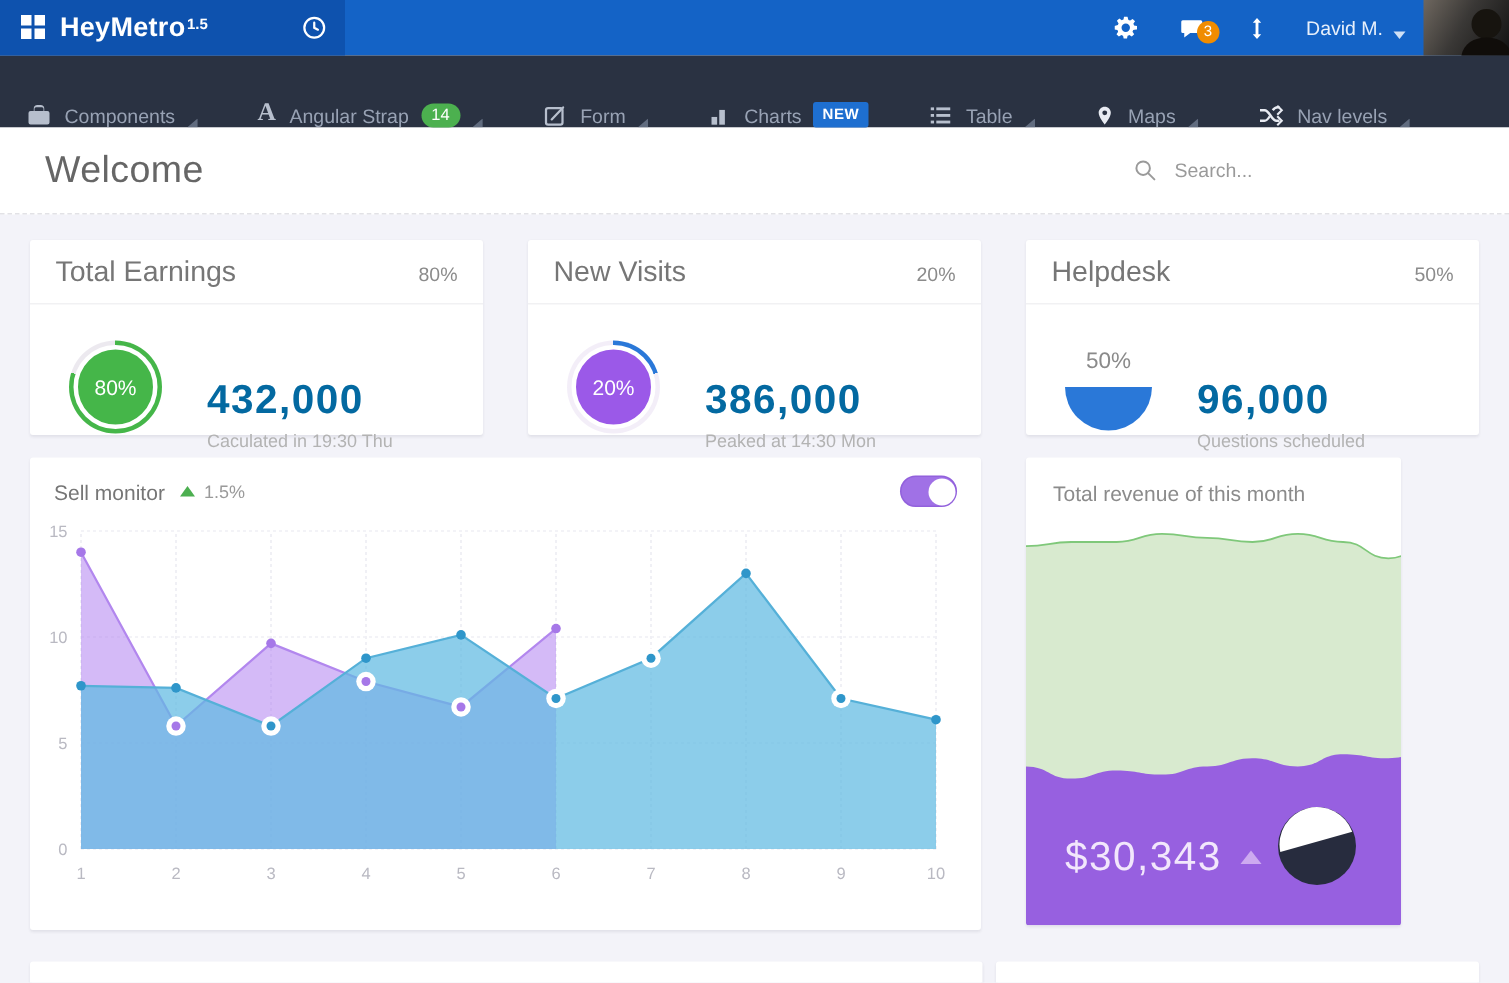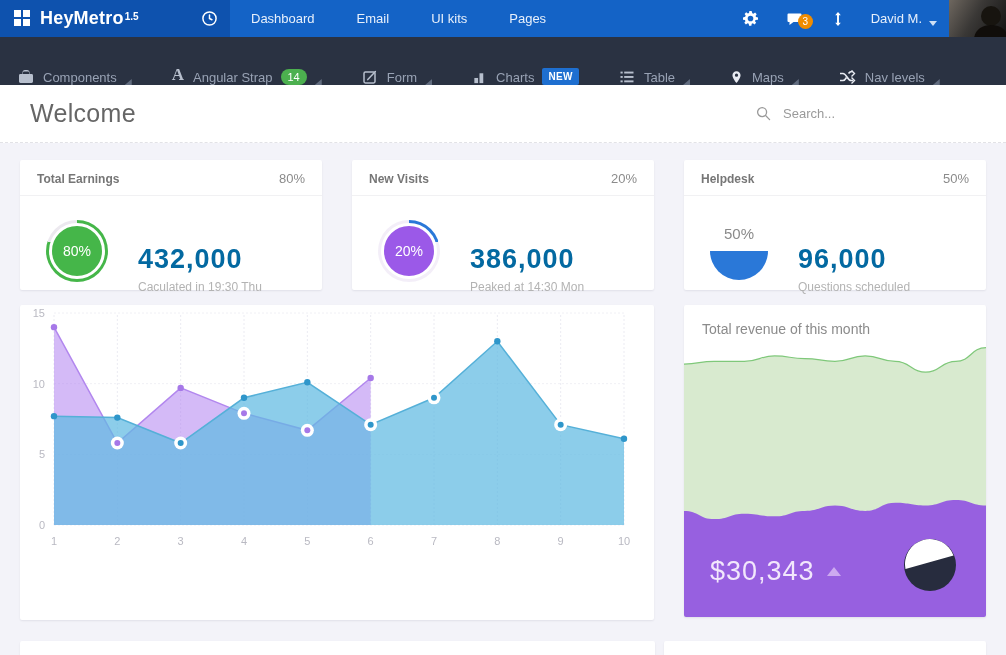--- a/index.html
+++ b/index.html
@@ -44,21 +44,21 @@
   .search input::placeholder { color:#9a9a9a; }
 
   
   .content { padding:17px 20px 0 20px; }
   .row { display:flex; gap:30px; }
   .card { background:#fff; border-radius:2px; box-shadow:0 1px 2px rgba(40,40,70,.09); }
 
   
   .stat-card { flex:1; height:130px; }
   .card-head { display:flex; align-items:center; justify-content:space-between; padding:11px 17px 9px 17px; border-bottom:1px solid #f1f1f3; }
-  .card-title { font-size:12px; color:#767676;font-weight:bold; }
+  .card-title { font-size:19px; color:#767676; }
   .card-pct { font-size:13px; color:#8b8b8b; }
   .stat-body { display:flex; align-items:center; padding:12px 20px 0 26px; }
   .donut { width:62px; height:62px; border-radius:50%; position:relative; display:flex; align-items:center; justify-content:center; flex:none; }
   .donut::before { content:""; position:absolute; inset:3px; border-radius:50%; border:3px solid #fff; background:var(--inner,#ccc); }
   .donut-green::before { background:var(--accent-green,#45b649); }
   .donut-purple::before { background:var(--accent-purple,#9b59e8); }
   .donut-label { position:relative; color:#fff; font-size:14px; z-index:2; }
   .donut-half { width:58px; height:58px; border-radius:50%; background:linear-gradient(#ffffff 0 50%, var(--accent-blue,#2a78d8) 50% 100%); position:relative; flex:none; }
   .donut-half .half-label { position:absolute; top:3px; left:0; right:0; text-align:center; color:#8a8a8a; font-size:15px; }
   .stat-text { margin-left:30px; }
@@ -70,21 +70,21 @@
   .sell-card { width:634px; height:315px; flex:none; }
   .sell-head { display:flex; align-items:center; padding:12px 16px 8px 16px; }
   .sell-title { font-size:14px; color:#767676; }
   .up-tri { width:0; height:0; border-left:5px solid transparent; border-right:5px solid transparent; border-bottom:7px solid #4caf50; display:inline-block; margin:0 6px 0 10px; }
   .sell-delta { font-size:12px; color:#9a9a9a; }
   .toggle { margin-left:auto; width:38px; height:21px; border-radius:11px; background:var(--toggle-purple,#a071e6); position:relative; cursor:pointer; box-shadow:inset 0 0 0 1px rgba(120,70,200,.35);}
   .toggle .knob { position:absolute; top:1.5px; right:1.5px; width:18px; height:18px; background:#fff; border-radius:50%; }
   .chart-wrap { padding:2px 10px 0 8px; }
 
   
-  .rev-card { width:302px; height:312px; flex:none; position:relative; overflow:hidden; }
+  .rev-card { width:250px; height:312px; flex:none; position:relative; overflow:hidden; }
   .rev-title { position:absolute; top:16px; left:18px; font-size:14px; color:#8b8b8b; z-index:3; }
   .rev-chart { position:absolute; left:0; bottom:0; }
   .rev-amount { position:absolute; left:26px; bottom:30px; z-index:3; color:#f2e7fc; font-size:27px; letter-spacing:1px; display:flex; align-items:center;}
   .rev-amount .tri { width:0; height:0; border-left:7px solid transparent; border-right:7px solid transparent; border-bottom:9px solid #cdaaf0; margin-left:12px; }
   .rev-pie { position:absolute; right:30px; bottom:22px; z-index:3; }
 
   
   .row3 { margin-top:21px; gap:9px; }
   .stub-left { flex:1; height:40px; }
   .stub-right { width:322px; height:40px; flex:none; }
@@ -104,26 +104,20 @@
       </span>
     <span class="brand-name">HeyMetro</span>
       <span class="brand-ver">1.5</span>
     <span class="brand-clock">
       <svg width="17" height="17" viewBox="0 0 16 16">
           <circle cx="8" cy="8" r="6.2" fill="none" stroke="#fff" stroke-width="1.4"></circle>
           <path d="M8 4.8V8l2.3 1.2" fill="none" stroke="#fff" stroke-width="1.4" stroke-linecap="round"></path>
         </svg>
     </span>
   </div>
-  <div class="nav-links">
-    <div class="nav-link">Dashboard</div>
-    <div class="nav-link">Email</div>
-    <div class="nav-link">UI kits</div>
-    <div class="nav-link">Pages</div>
-  </div>
   <div class="topnav-right">
     <span class="tn-icon">
       <svg width="15" height="15" viewBox="0 0 16 16" fill="#fff">
           <path d="M16 9.2V6.8l-2.1-.4a6 6 0 0 0-.5-1.2l1.2-1.8-1.7-1.7-1.8 1.2c-.4-.2-.8-.4-1.2-.5L9.2 0H6.8l-.4 2.1c-.4.1-.8.3-1.2.5L3.4 1.4 1.7 3.1l1.2 1.8c-.2.4-.4.8-.5 1.2L0 6.8v2.4l2.1.4c.1.4.3.8.5 1.2l-1.2 1.8 1.7 1.7 1.8-1.2c.4.2.8.4 1.2.5l.4 2.1h2.4l.4-2.1c.4-.1.8-.3 1.2-.5l1.8 1.2 1.7-1.7-1.2-1.8c.2-.4.4-.8.5-1.2l2.1-.4zM8 11a3 3 0 1 1 0-6 3 3 0 0 1 0 6z"></path>
         </svg>
     </span>
     <span class="tn-icon">
       <svg width="17" height="16" viewBox="0 0 16 16" fill="#fff">
           <path d="M2 2.5h12a1 1 0 0 1 1 1V10a1 1 0 0 1-1 1H7l-4 3v-3H2a1 1 0 0 1-1-1V3.5a1 1 0 0 1 1-1z"></path>
         </svg>
@@ -281,20 +275,28 @@
           <div class="stat-value">96,000</div>
           <div class="stat-caption">Questions scheduled</div>
         </div>
       </div>
     </div>
   </div>
 
   <div class="row row2">
 
     <div class="card sell-card">
+      <div class="sell-head">
+        <span class="sell-title">Sell monitor</span>
+        <span class="up-tri"></span>
+        <span class="sell-delta">1.5%</span>
+        <span class="toggle">
+            <span class="knob"></span>
+          </span>
+      </div>
       <div class="chart-wrap">
         <svg id="sellChart" width="612" height="252" viewBox="0 0 612 252">
             <line x1="26" y1="8" x2="26" y2="218" stroke="#ebebf2" stroke-width="1" stroke-dasharray="2,2"></line>
             <line x1="89.33333333333334" y1="8" x2="89.33333333333334" y2="218" stroke="#ebebf2" stroke-width="1" stroke-dasharray="2,2"></line>
             <line x1="152.66666666666669" y1="8" x2="152.66666666666669" y2="218" stroke="#ebebf2" stroke-width="1" stroke-dasharray="2,2"></line>
             <line x1="216" y1="8" x2="216" y2="218" stroke="#ebebf2" stroke-width="1" stroke-dasharray="2,2"></line>
             <line x1="279.33333333333337" y1="8" x2="279.33333333333337" y2="218" stroke="#ebebf2" stroke-width="1" stroke-dasharray="2,2"></line>
             <line x1="342.6666666666667" y1="8" x2="342.6666666666667" y2="218" stroke="#ebebf2" stroke-width="1" stroke-dasharray="2,2"></line>
             <line x1="406" y1="8" x2="406" y2="218" stroke="#ebebf2" stroke-width="1" stroke-dasharray="2,2"></line>
             <line x1="469.33333333333337" y1="8" x2="469.33333333333337" y2="218" stroke="#ebebf2" stroke-width="1" stroke-dasharray="2,2"></line>

